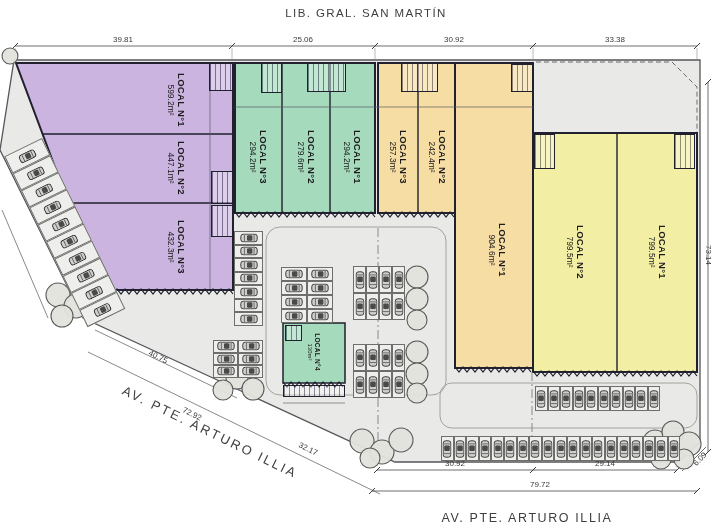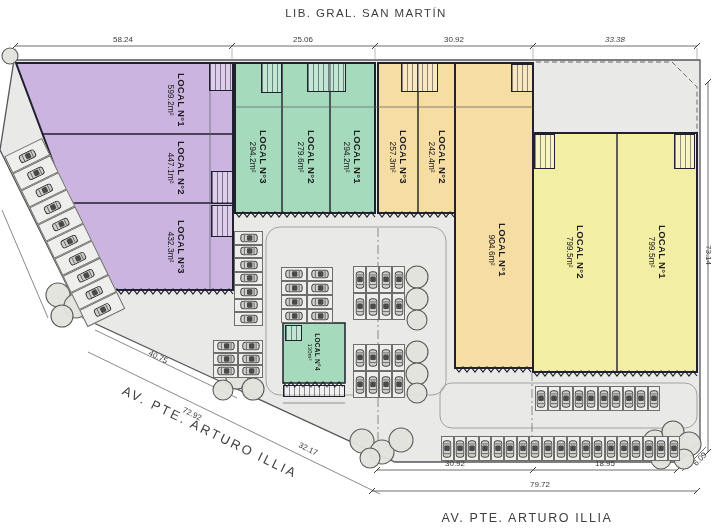--- a/index.html
+++ b/index.html
@@ -179,26 +179,26 @@
   <div class="ulabel small" style="left:314px;top:352px">
     <div class="l1"><span>LOCAL</span> <span>N°4</span></div>
     <div class="l2">130m²</div>
   </div>
 
   <div class="street" id="title-top" style="left:366px;top:13px;transform:translate(-50%,-50%)">LIB. GRAL. SAN MARTÍN</div>
   <div class="street" id="street-diagonal" style="left:210px;top:432px;transform:translate(-50%,-50%) rotate(26deg)">AV. PTE. ARTURO ILLIA</div>
   <div class="street" id="street-bottom" style="left:527px;top:518px;transform:translate(-50%,-50%)">AV. PTE. ARTURO ILLIA</div>
 
   <div id="overlays"></div>
-<div class="dim" style="left: 123px; top: 39px;">58.24</div>
+<div class="dim" style="left: 123px; top: 39px;">39.81</div>
     <div class="dim" style="left: 303px; top: 39px;">25.06</div>
     <div class="dim" style="left: 454px; top: 39px;">30.92</div>
-    <div class="dim" style="left: 615px; top: 39px; font-style: italic;">33.38</div>
+    <div class="dim" style="left: 615px; top: 39px;">33.38</div>
     <div class="dim" style="left: 455px; top: 463px;">30.92</div>
-    <div class="dim" style="left: 605px; top: 463px;">18.95</div>
+    <div class="dim" style="left: 605px; top: 463px;">29.14</div>
     <div class="dim" style="left: 540px; top: 484px;">79.72</div>
     <div class="dim" style="left: 708px; top: 255px; transform: translate(-50%, -50%) rotate(90deg);">73.14</div>
     <div class="dim" style="left: 158px; top: 357px; transform: translate(-50%, -50%) rotate(26deg);">40.75</div>
     <div class="dim" style="left: 192px; top: 414px; transform: translate(-50%, -50%) rotate(26deg);">72.92</div>
     <div class="dim" style="left: 308px; top: 449px; transform: translate(-50%, -50%) rotate(26deg);">32.17</div>
     <div class="dim" style="left: 700px; top: 459px; transform: translate(-50%, -50%) rotate(-45deg);">6.09</div>
     <div class="cluster" style="left: 42px; top: 138px; width: 190px; height: 42px; transform: rotate(64deg);">
       <div class="stall" style="left: 0px; top: 0px; width: 19px; height: 42px;">
         <div class="carw">
           <svg width="9" height="18" viewBox="0 0 9 18" style="display:block;transform:translate(-50%,-50%);position:absolute;left:0;top:0">

